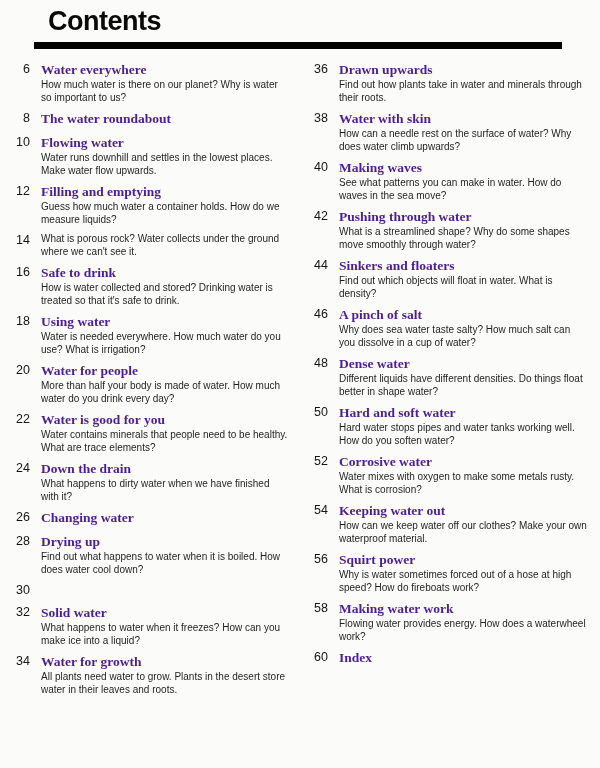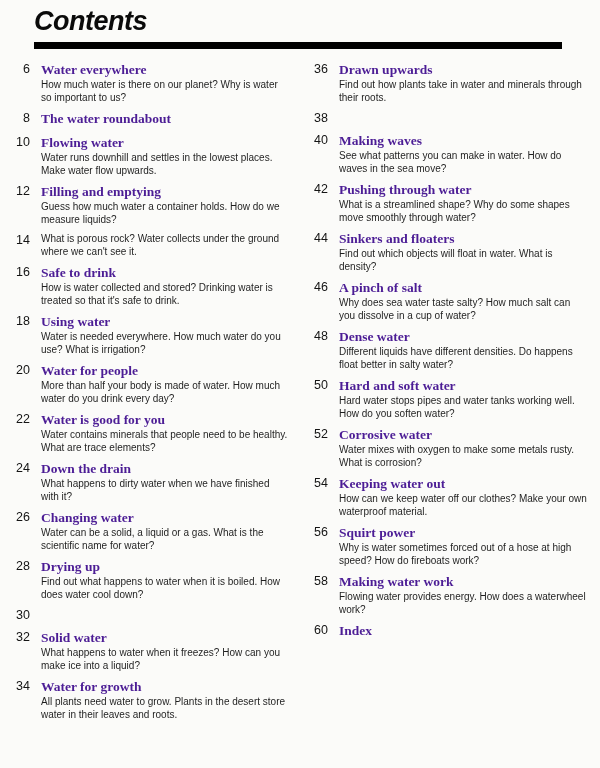--- a/index.html
+++ b/index.html
@@ -15,22 +15,21 @@
     color: #111;
   }
   .page {
     box-sizing: border-box;
     width: 600px;
     height: 768px;
     padding: 4px 8px 0 8px;
     background: #fbfbf9;
   }
   .header {
-    margin: 2px 30px 0 26px;
-    font-style: italic;
+    margin: 2px 30px 0 40px;
   }
   .page-title {
     font-family: "Liberation Sans", sans-serif;
     font-weight: bold;
     font-size: 27px;
     letter-spacing: -0.5px;
     margin: 0 0 5px 0;
     color: #0a0a0a;
   }
   .rule {
@@ -165,21 +164,20 @@
     <div class="entry-body">
       <div class="entry-title">Down the drain</div>
       <div class="entry-desc">What happens to dirty water when we have finished with it?</div>
     </div>
   </div>
 
   <div class="entry">
     <div class="num">26</div>
     <div class="entry-body">
       <div class="entry-title">Changing water</div>
-      <div class="entry-desc">Water can be a solid, a liquid or a gas. What is the scientific name for water?</div>
     </div>
   </div>
 
   <div class="entry">
     <div class="num">28</div>
     <div class="entry-body">
       <div class="entry-title">Drying up</div>
       <div class="entry-desc">Find out what happens to water when it is boiled. How does water cool down?</div>
     </div>
   </div>
@@ -208,20 +206,24 @@
   <div class="entry">
     <div class="num">36</div>
     <div class="entry-body">
       <div class="entry-title">Drawn upwards</div>
       <div class="entry-desc">Find out how plants take in water and minerals through their roots.</div>
     </div>
   </div>
 
   <div class="entry">
     <div class="num">38</div>
+    <div class="entry-body">
+      <div class="entry-title">Water with skin</div>
+      <div class="entry-desc">How can a needle rest on the surface of water? Why does water climb upwards?</div>
+    </div>
   </div>
 
   <div class="entry">
     <div class="num">40</div>
     <div class="entry-body">
       <div class="entry-title">Making waves</div>
       <div class="entry-desc">See what patterns you can make in water. How do waves in the sea move?</div>
     </div>
   </div>
 
@@ -246,21 +248,21 @@
     <div class="entry-body">
       <div class="entry-title">A pinch of salt</div>
       <div class="entry-desc">Why does sea water taste salty? How much salt can you dissolve in a cup of water?</div>
     </div>
   </div>
 
   <div class="entry">
     <div class="num">48</div>
     <div class="entry-body">
       <div class="entry-title">Dense water</div>
-      <div class="entry-desc">Different liquids have different densities. Do happens float better in salty water?</div>
+      <div class="entry-desc">Different liquids have different densities. Do things float better in shape water?</div>
     </div>
   </div>
 
   <div class="entry">
     <div class="num">50</div>
     <div class="entry-body">
       <div class="entry-title">Hard and soft water</div>
       <div class="entry-desc">Hard water stops pipes and water tanks working well. How do you soften water?</div>
     </div>
   </div>

